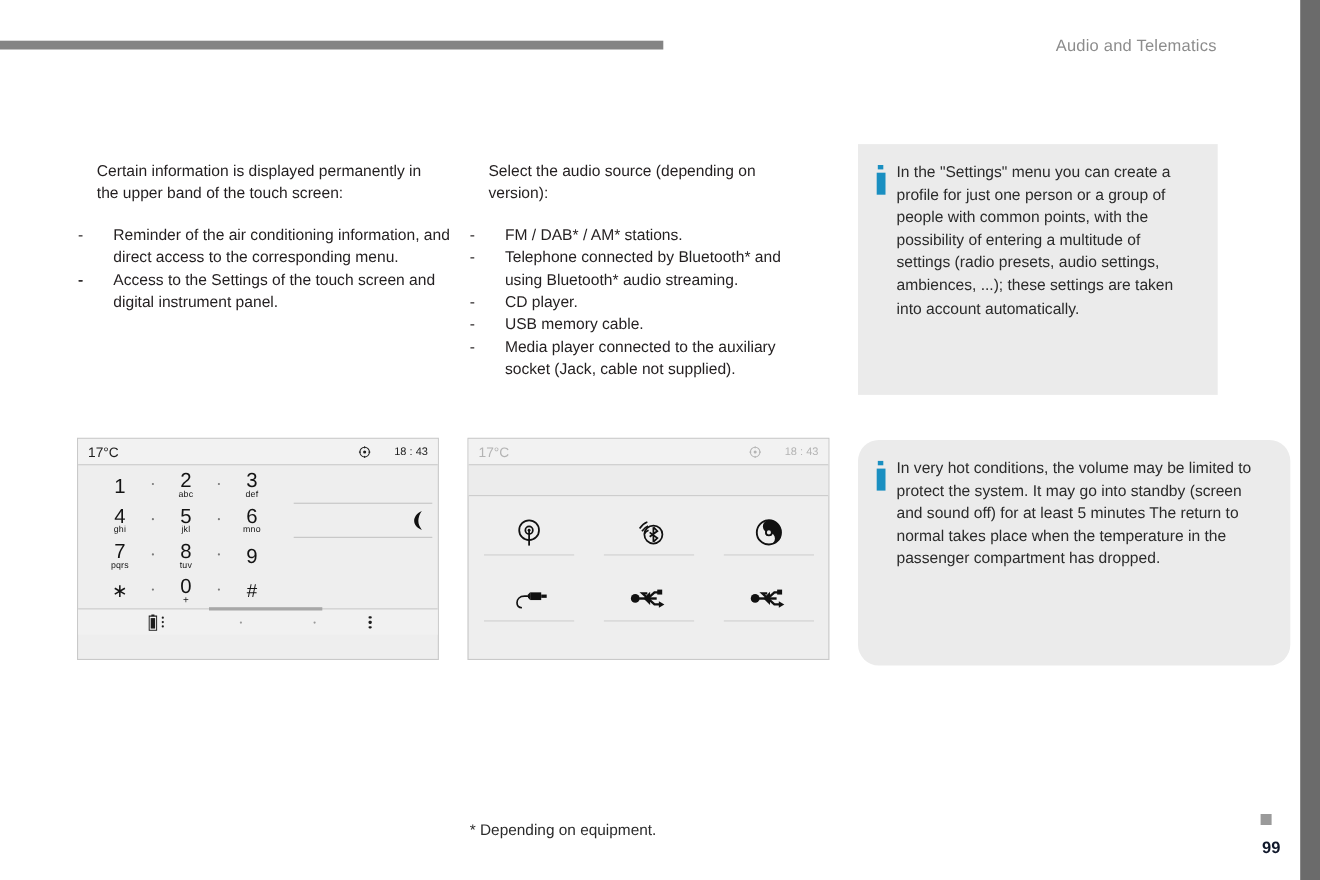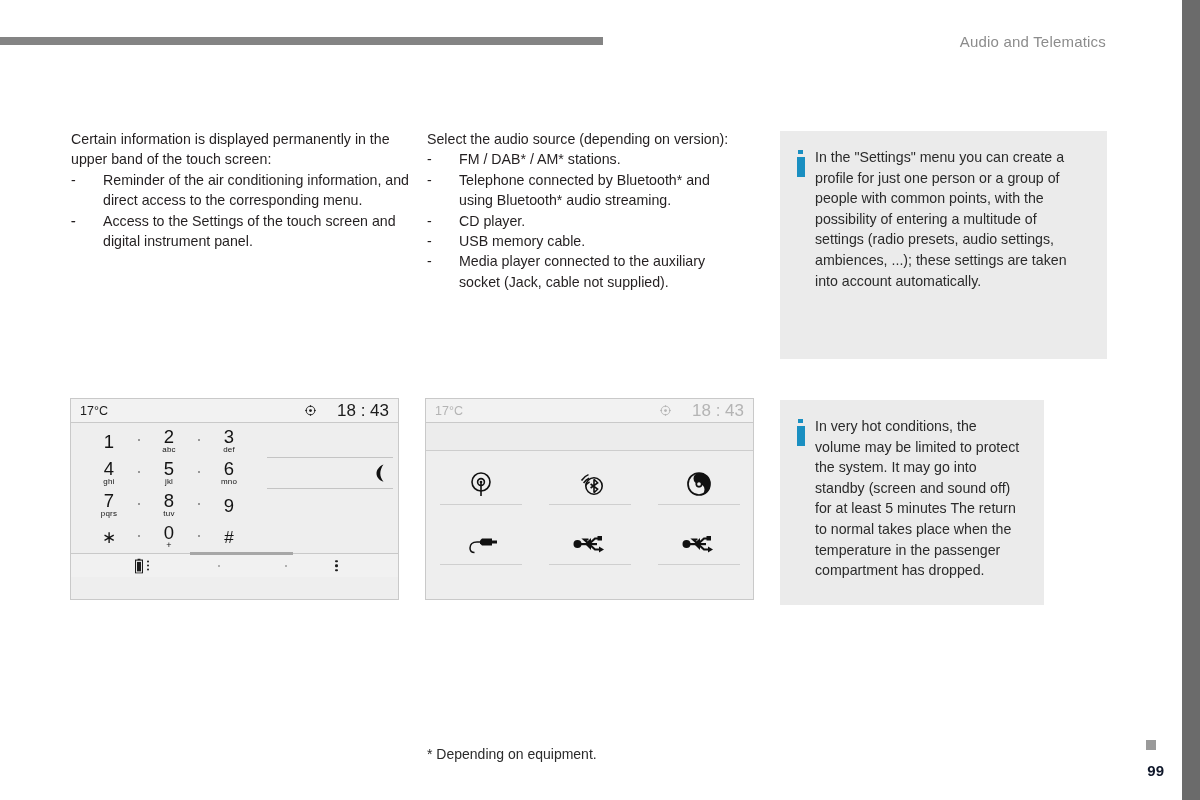--- a/index.html
+++ b/index.html
@@ -23,42 +23,42 @@
   }
 
   
   .edge-bar {
     position: absolute; right: 0; top: 0;
     width: 18px; height: 800px; background: #6b6b6b;
   }
 
   
   .col { position: absolute; font-size: 14.2px; color: #231f20; line-height: 20.4px; }
-  .col p { margin: 0; }
+  .col p { margin: 17px; }
   .bullets { list-style: none; margin: 0; padding: 0; }
   .bullets li {
     position: relative;
     padding-left: 32px;
     margin: 0;
   }
   .bullets li .dash {
     position: absolute; left: 0; top: 0;
   }
 
   #col-left  { left: 71px;  top: 129px; width: 340px; }
   #col-mid   { left: 427px; top: 129px; width: 320px; }
 
   
   .note {
     position: absolute;
     background: #ebebeb;
     padding: 16px 18px 16px 16px;
   }
   #note-1 { left: 780px; top: 131px; width: 327px; height: 228px; }
-  #note-2 { left: 780px; top: 400px; width: 264px; height: 205px; }
+  #note-2 { left: 780px; top: 400px; width: 393px; height: 205px; border-radius: 19px; }
   .note-inner { display: flex; gap: 10px; }
   .info-i {
     flex: 0 0 auto;
     width: 9px; margin-top: 3px;
     display: flex; flex-direction: column; align-items: center; gap: 3px;
   }
   .info-i .dot { width: 5px; height: 4px; background: #1a8fc1; }
   .info-i .stem { width: 8px; height: 20px; background: #1a8fc1; }
   .note-text {
     font-size: 14.2px; line-height: 20.6px; color: #2b2b2b;
@@ -81,21 +81,21 @@
     background: #f2f2f2;
     display: flex; align-items: center; text-decoration: underline;
   }
   .status-temp {
     position: absolute; left: 9px; top: 50%; transform: translateY(-50%);
     font-size: 12.5px;
   }
   .status-right {
     position: absolute; right: 9px; top: 50%; transform: translateY(-50%);
     display: flex; align-items: center; gap: 21px;
-    font-size: 17px;
+    font-size: 10px;
   }
   .gear-glyph {
     display: inline-block; width: 11px; height: 11px;
     position: relative;
   }
   .gear-glyph svg { display:block; }
   .dark  { color: #1c1c1c; }
   .light { color: #b4b4b4; }
 
   

